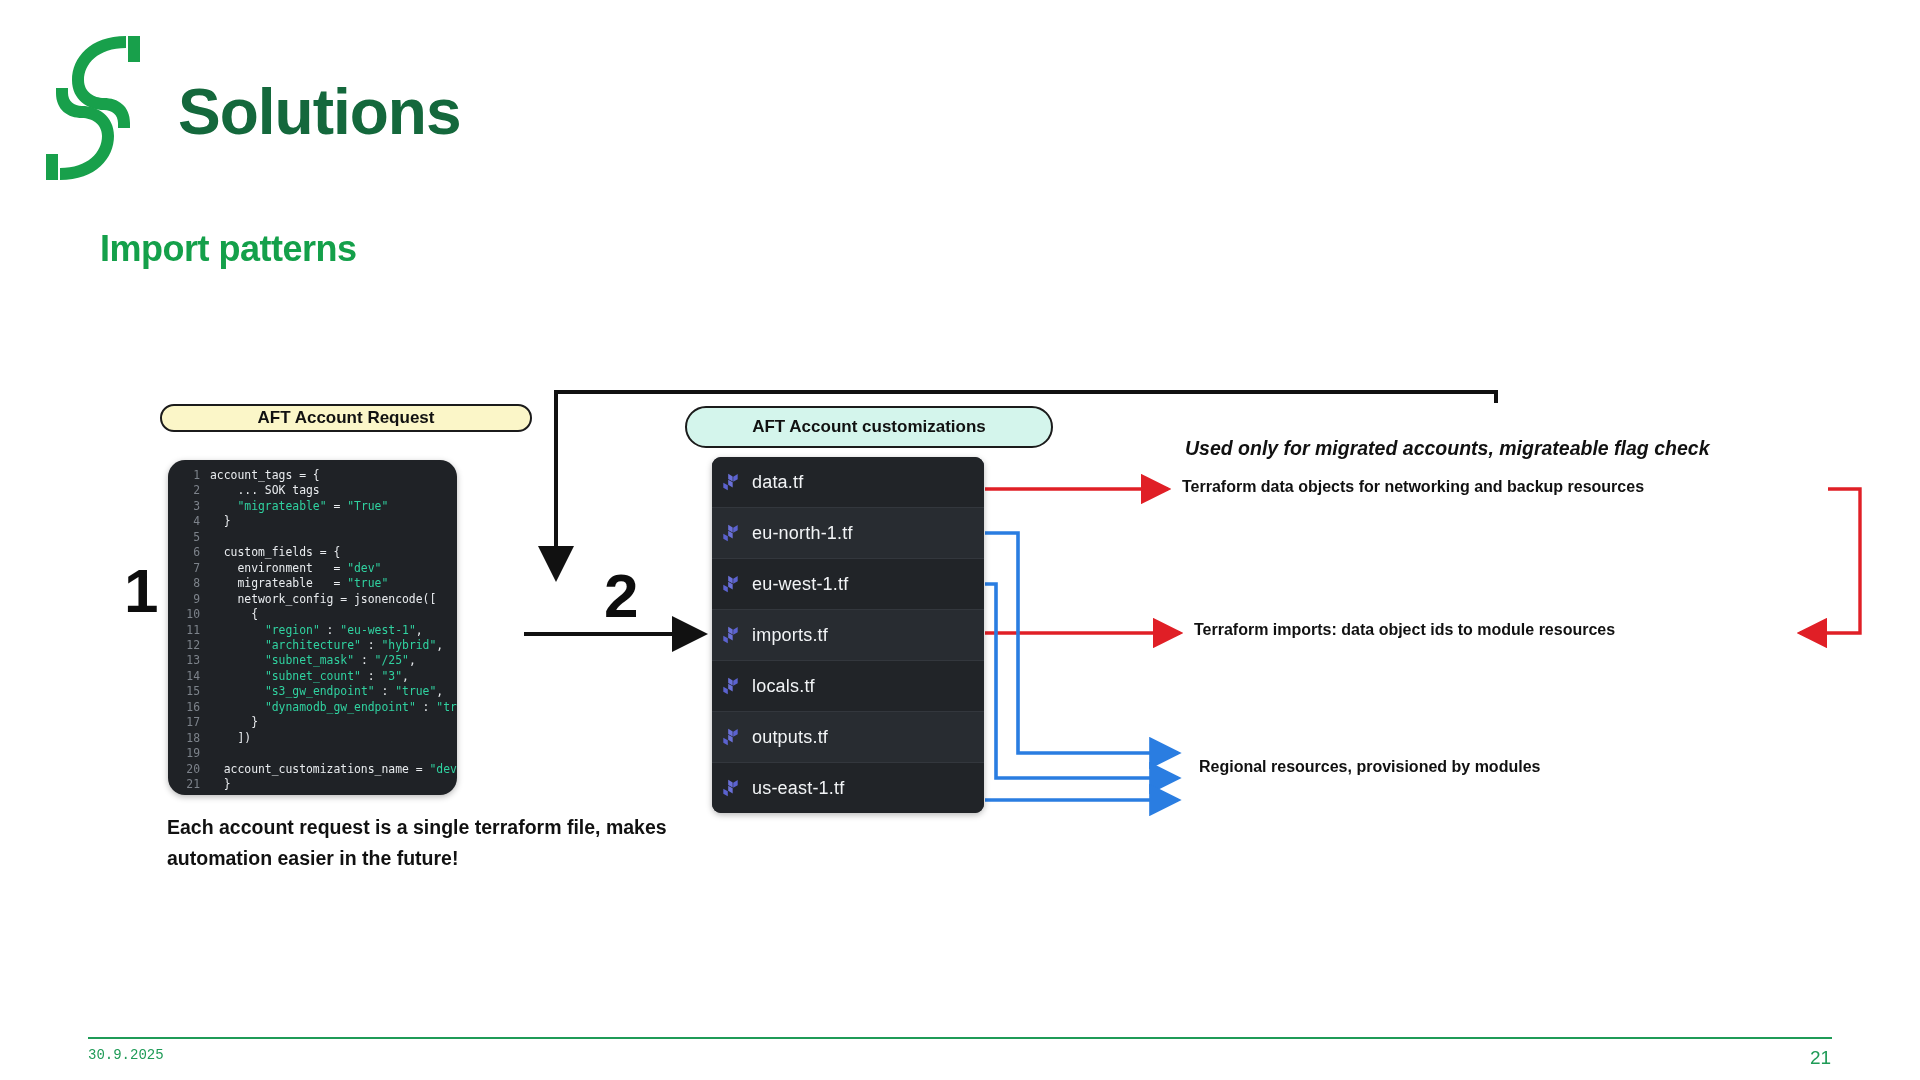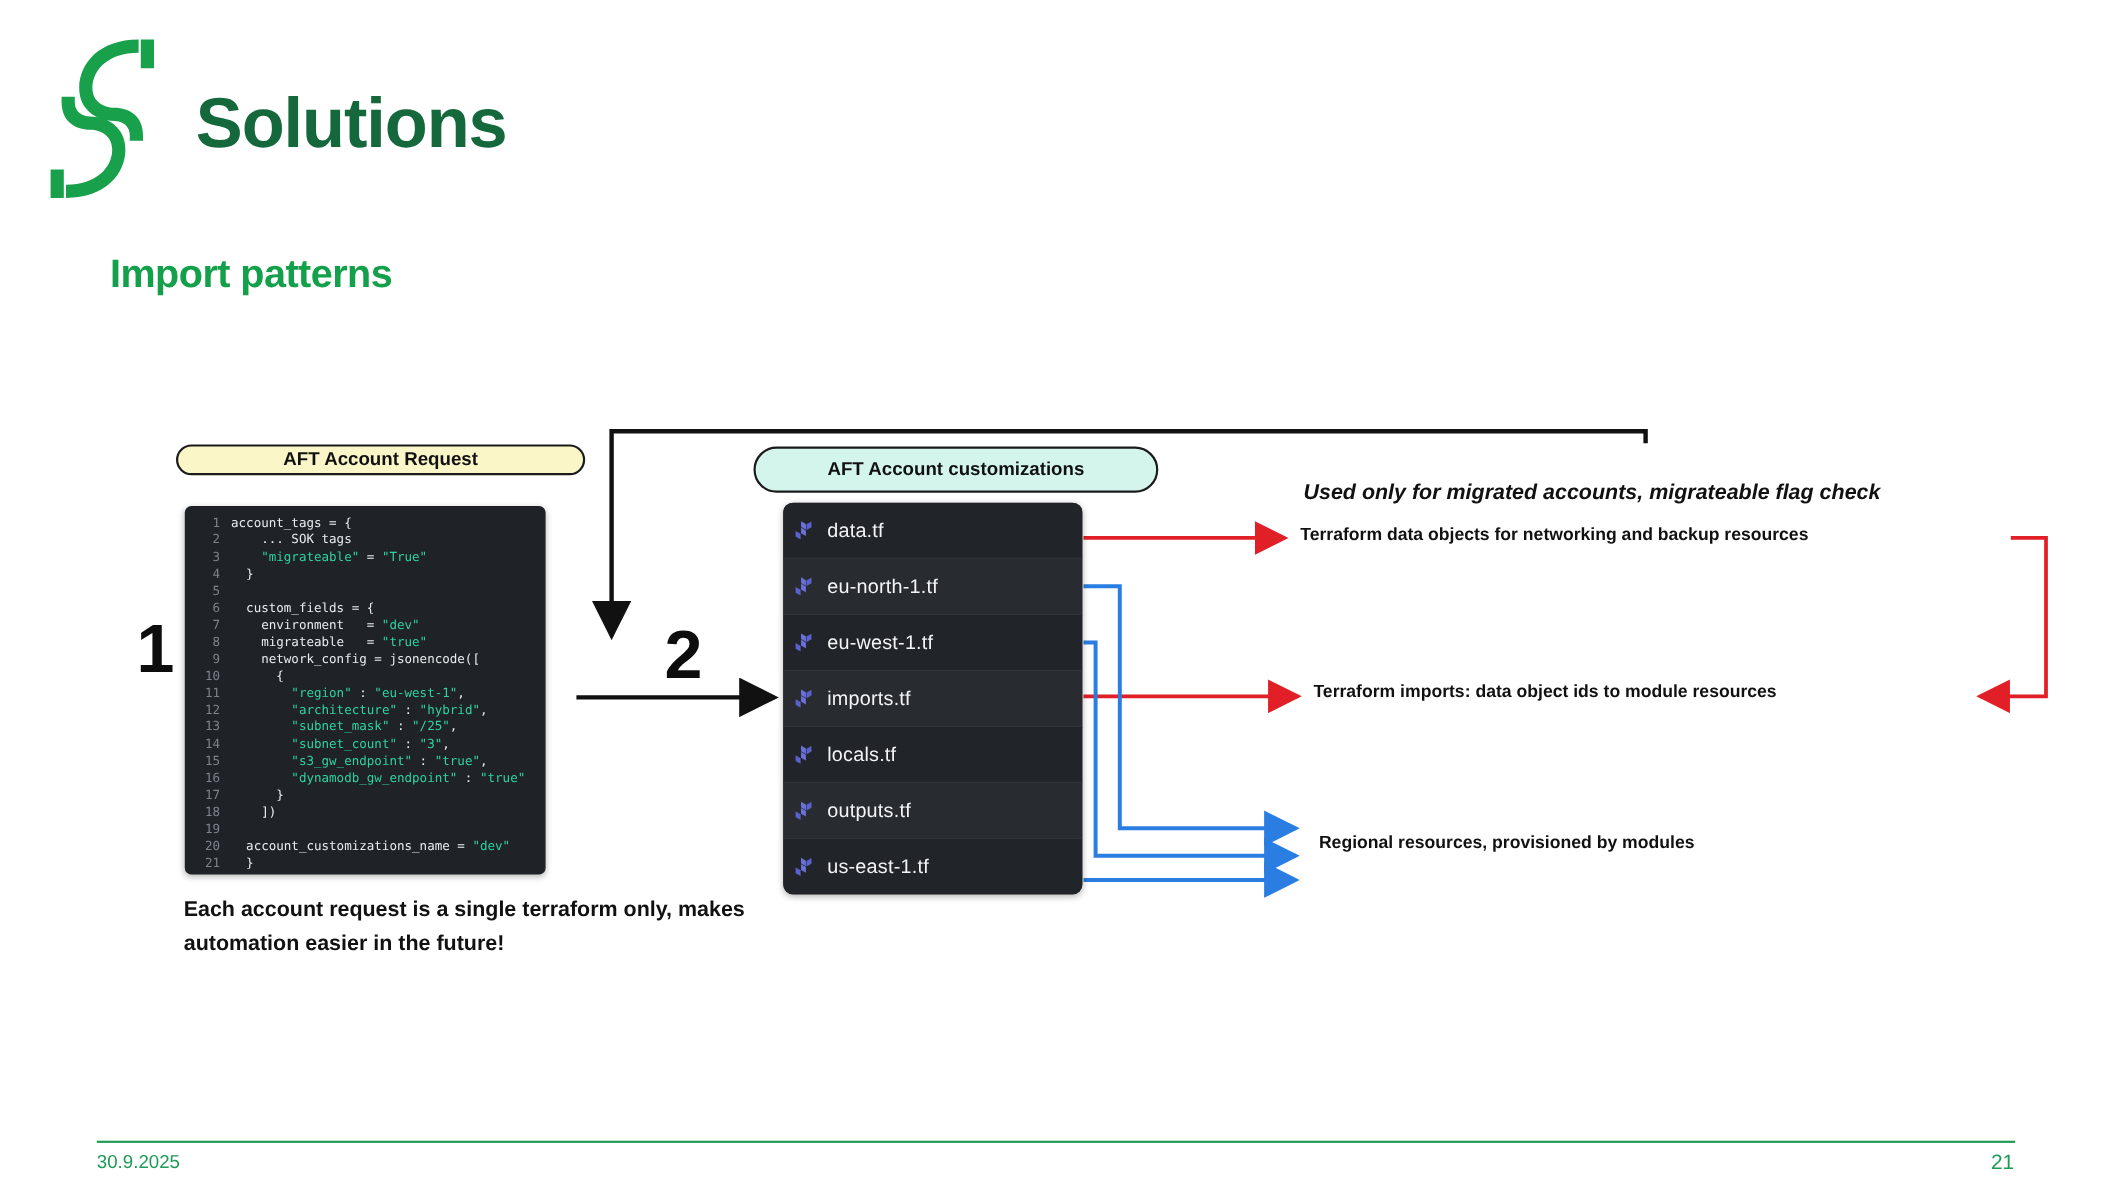--- a/index.html
+++ b/index.html
@@ -31,22 +31,22 @@
     border-radius:22px;
     display:flex; align-items:center; justify-content:center;
     font-size:17px; font-weight:bold; color:#111;
     text-align:center;
   }
   #pill-account-request { left:160px; top:404px; width:372px; height:28px; background:#fbf6c8; }
   #pill-account-custom  { left:685px; top:406px; width:368px; height:42px; background:#d4f5ec; }
 
   
   #code-card {
-    position:absolute; left:168px; top:460px; width:328px; height:335px;
-    background:#1f2226; border-radius:6px; overflow:hidden;
+    position:absolute; left:168px; top:460px; width:289px; height:335px;
+    background:#1f2226; border-radius:17px; overflow:hidden;
     box-shadow:0 2px 6px rgba(0,0,0,.28);
   }
   #code-body {
     padding:8px 0 8px 0;
     font-family:"DejaVu Sans Mono","Liberation Mono",monospace;
     font-size:11.4px; line-height:15.45px;
     white-space:pre;
   }
   .cl { display:block; }
   .ln { display:inline-block; width:32px; text-align:right; color:#7d838b; margin-right:10px; }
@@ -83,21 +83,21 @@
   #annot-regional { left:1199px; top:758px; }
 
   
   #caption {
     position:absolute; left:167px; top:812px; width:520px;
     font-size:19.5px; font-weight:bold; color:#111; line-height:31px;
   }
 
   
   #footer-rule { position:absolute; left:88px; top:1037px; width:1744px; height:2px; background:#1f9b57; }
-  #footer-date { position:absolute; left:88px; top:1047px; font-size:17px; color:#1f9b57; }
+  #footer-date { position:absolute; left:88px; top:1047px; font-size:14px; color:#1f9b57;font-family:Liberation Mono, monospace; }
   #footer-page { position:absolute; left:1810px; top:1047px; font-size:19px; color:#1f9b57; }
 
   
   #wires { position:absolute; left:0; top:0; width:1920px; height:1080px; pointer-events:none; }
 </style>
 </head>
 <body>
 
 <svg id="logo-mark" viewBox="0 0 110 160">
   <path d="M88 8 C52 8 34 30 34 52 C34 72 50 82 66 82 C74 82 80 87 80 95 L80 100 L92 100 L92 95
@@ -215,17 +215,17 @@
   </div>
 
 <div class="step-num" id="step-1">1</div>
 <div class="step-num" id="step-2">2</div>
 
 <div class="annot" id="annot-migrated">Used only for migrated accounts, migrateable flag check</div>
 <div class="annot" id="annot-data">Terraform data objects for networking and backup resources</div>
 <div class="annot" id="annot-imports">Terraform imports: data object ids to module resources</div>
 <div class="annot" id="annot-regional">Regional resources, provisioned by modules</div>
 
-<div id="caption">Each account request is a single terraform only, makes automation easier in the future!</div>
+<div id="caption">Each account request is a single terraform file, makes automation easier in the future!</div>
 
 <div id="footer-rule"></div>
 <div id="footer-date">30.9.2025</div>
 <div id="footer-page">21</div>
 
 </body></html>

